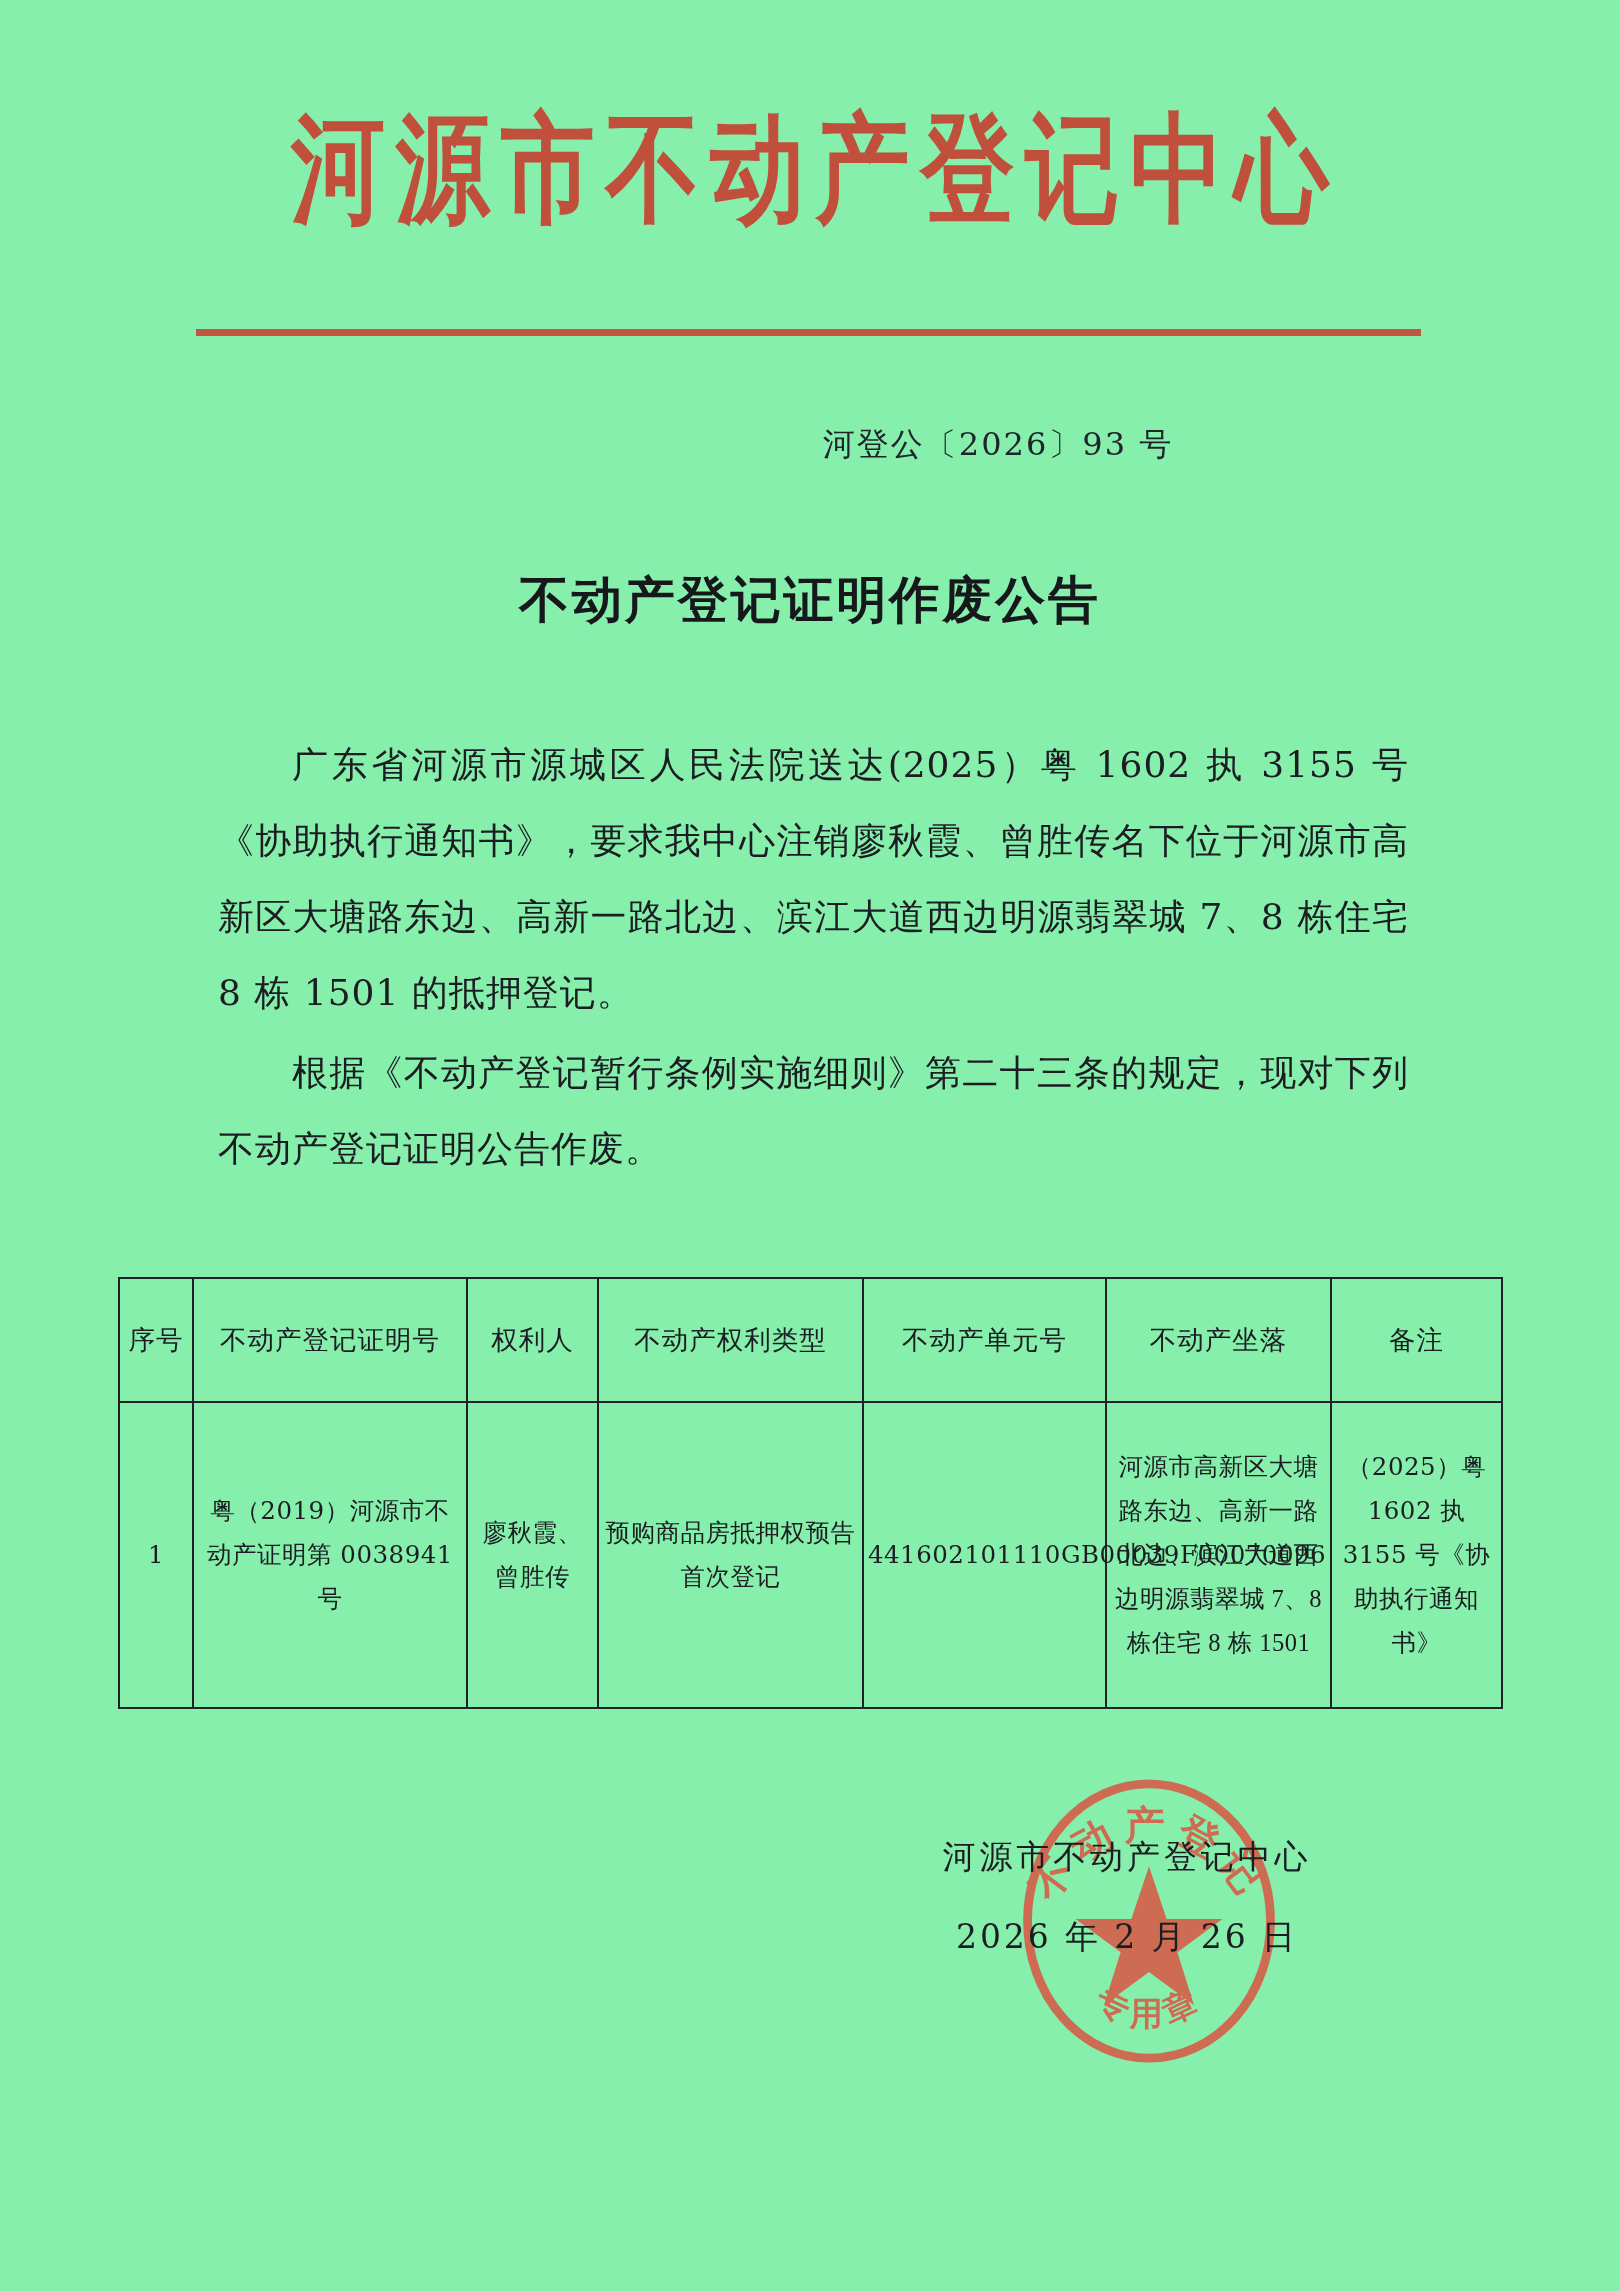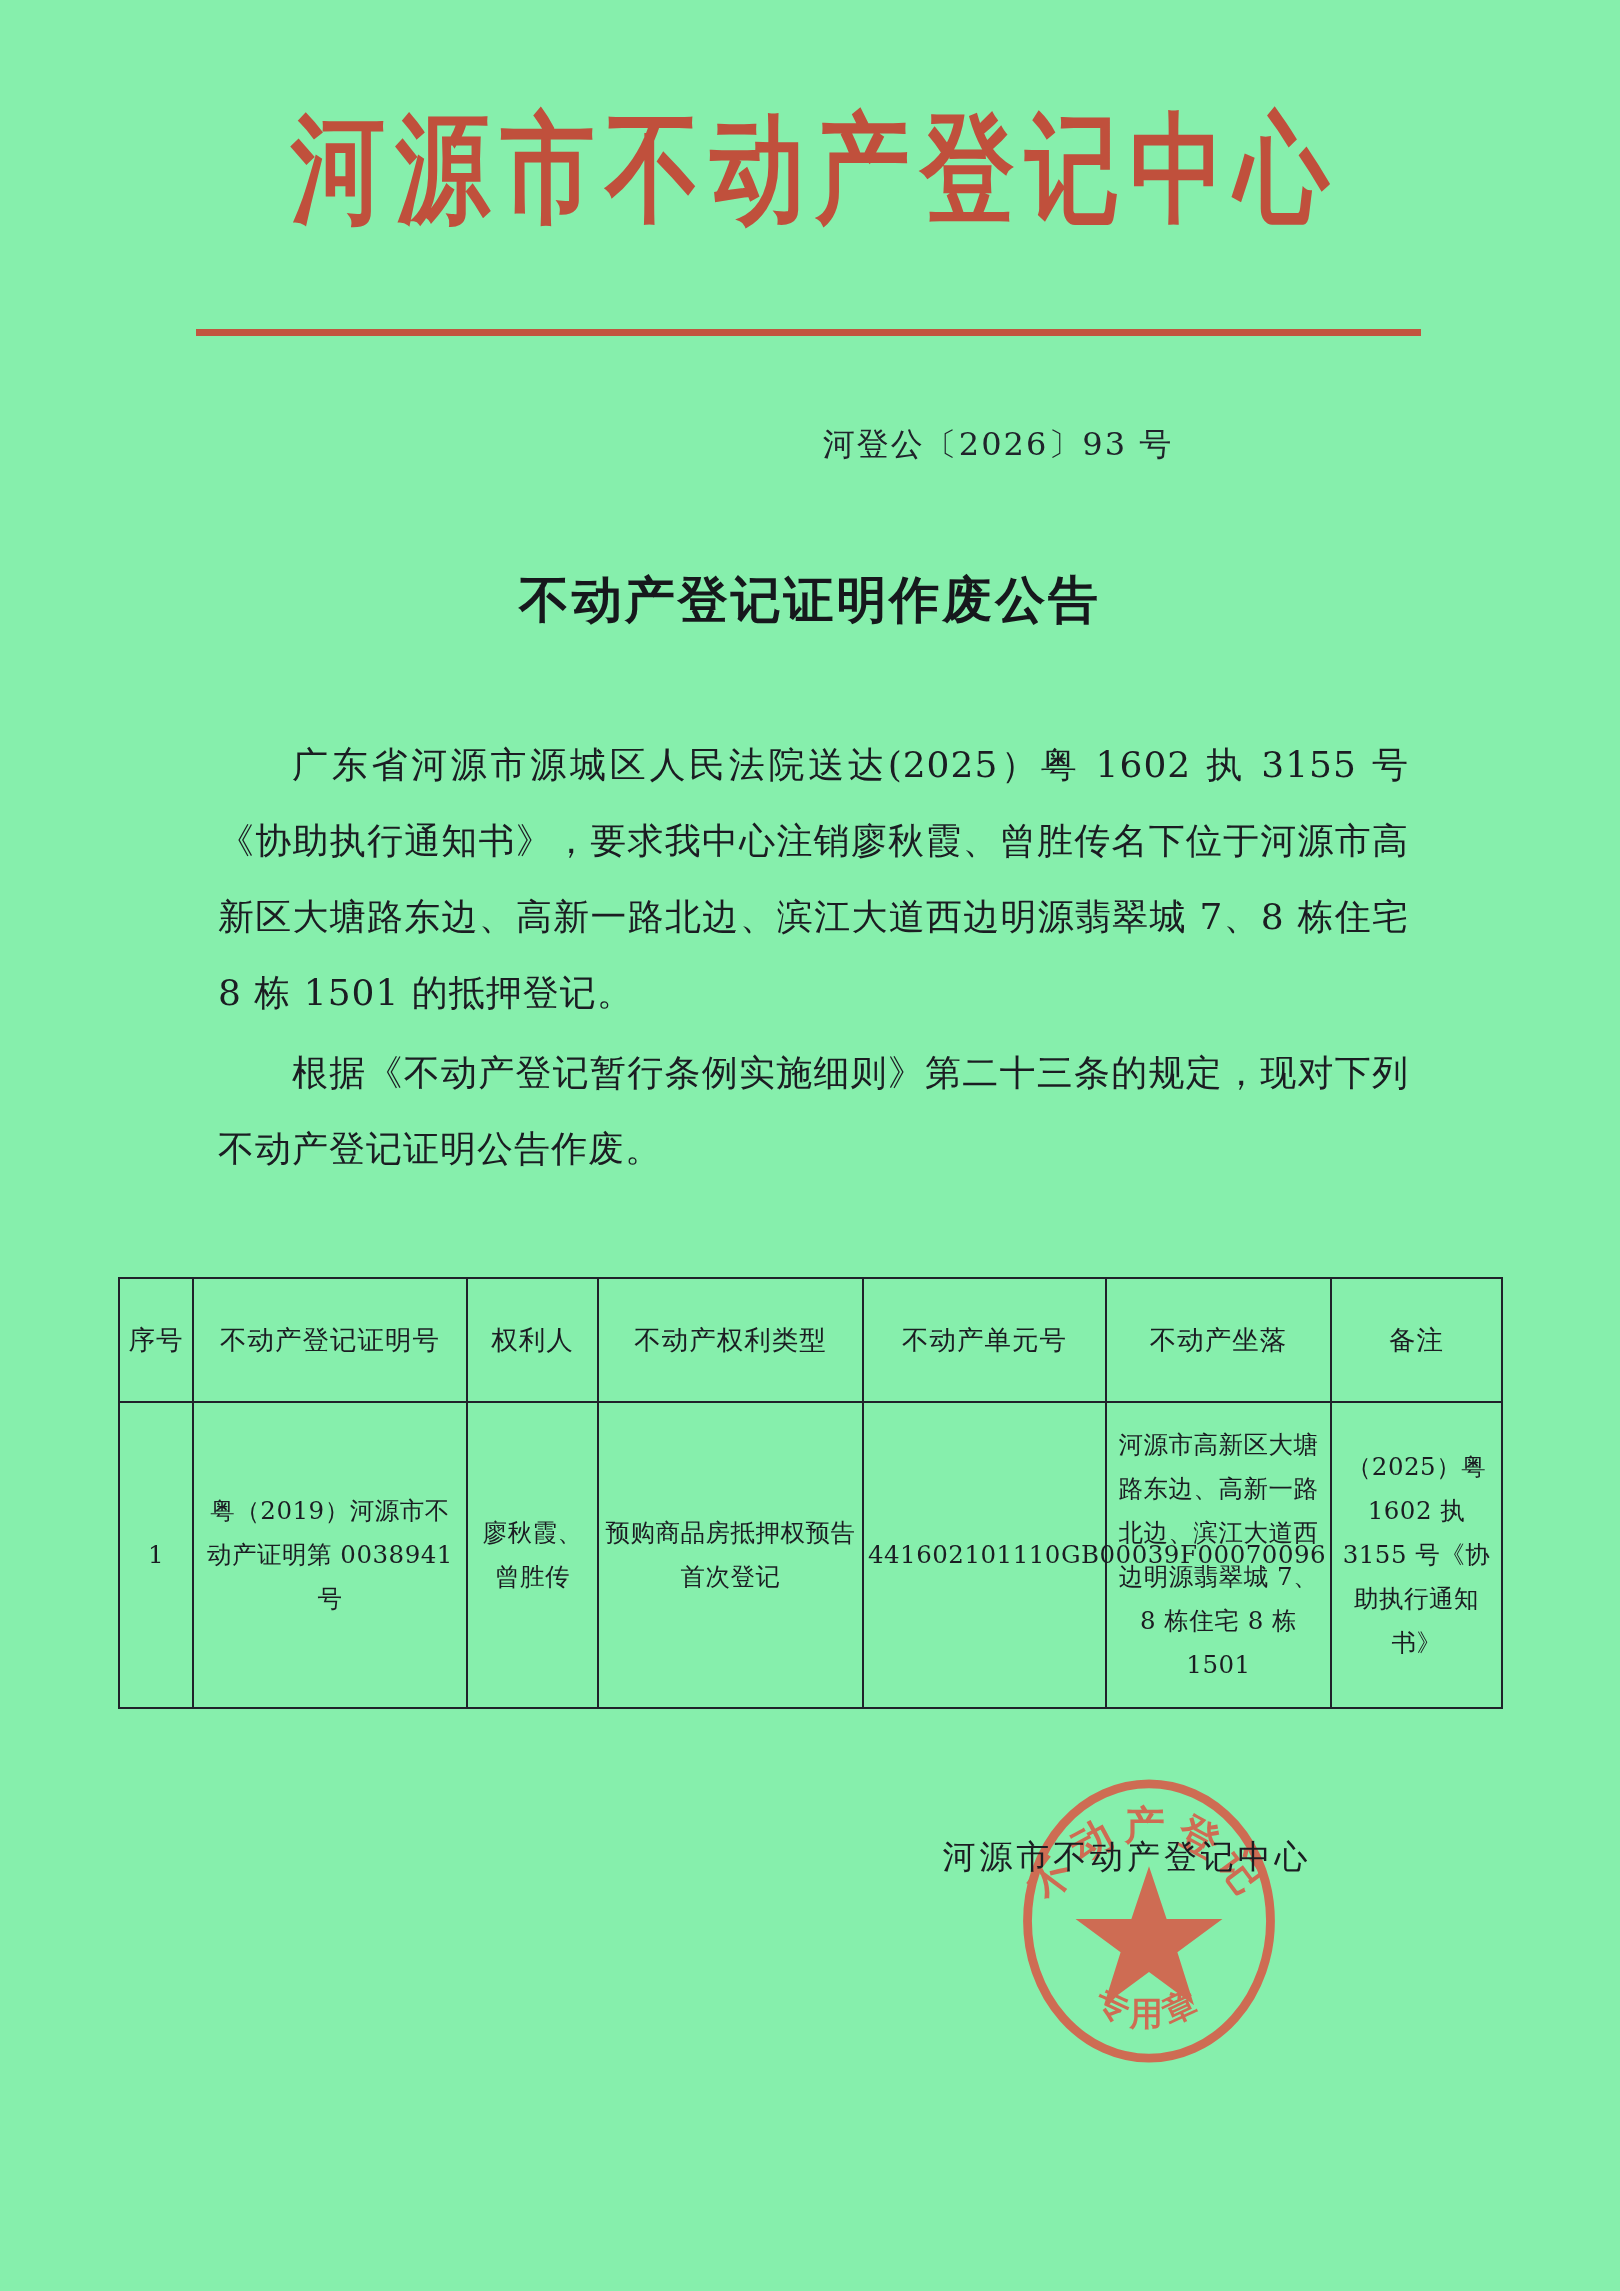--- a/index.html
+++ b/index.html
@@ -136,21 +136,21 @@
   .c-seq   { width: 74px; }
   .c-cert  { width: 274px; }
   .c-owner { width: 131px; }
   .c-type  { width: 265px; }
   .c-unit  { width: 243px; }
   .c-loc   { width: 225px; }
   .c-note  { width: 171px; }
 
   td.cell-seq { font-size: 27.4px; }
   td.cell-unit { text-align: left; padding-left: 17.6px; line-height: 47px; }
-  td.cell-loc { line-height: 46px; }
+  td.cell-loc { line-height: 46px; font-family: Liberation Serif, serif; }
   td.cell-note { line-height: 46px; margin-top: 32px; }
 
   
   .sign-block {
     position: absolute;
     top: 1835px;
     left: 921px;
     width: 412px;
     text-align: center;
     font-size: 33px;
@@ -242,16 +242,17 @@
       </text>
       <text font-family="'DejaVu Serif','Liberation Serif',serif" font-size="34" font-weight="700" fill="#d95b47" letter-spacing="6">
         <textPath href="#arcBottom" startOffset="50%" text-anchor="middle">专用章</textPath>
       </text>
       <polygon points="150,92 168,146 225,146 179,180 196,234 150,200 104,234 121,180 75,146 132,146" fill="#d95b47"></polygon>
     </svg>
   </div>
 
   <div class="sign-block">
     <div class="sign-org">河源市不动产登记中心</div>
+    <div class="sign-date">2026 年 2 月 26 日</div>
   </div>
 
 </div>
 
 
 </body></html>

